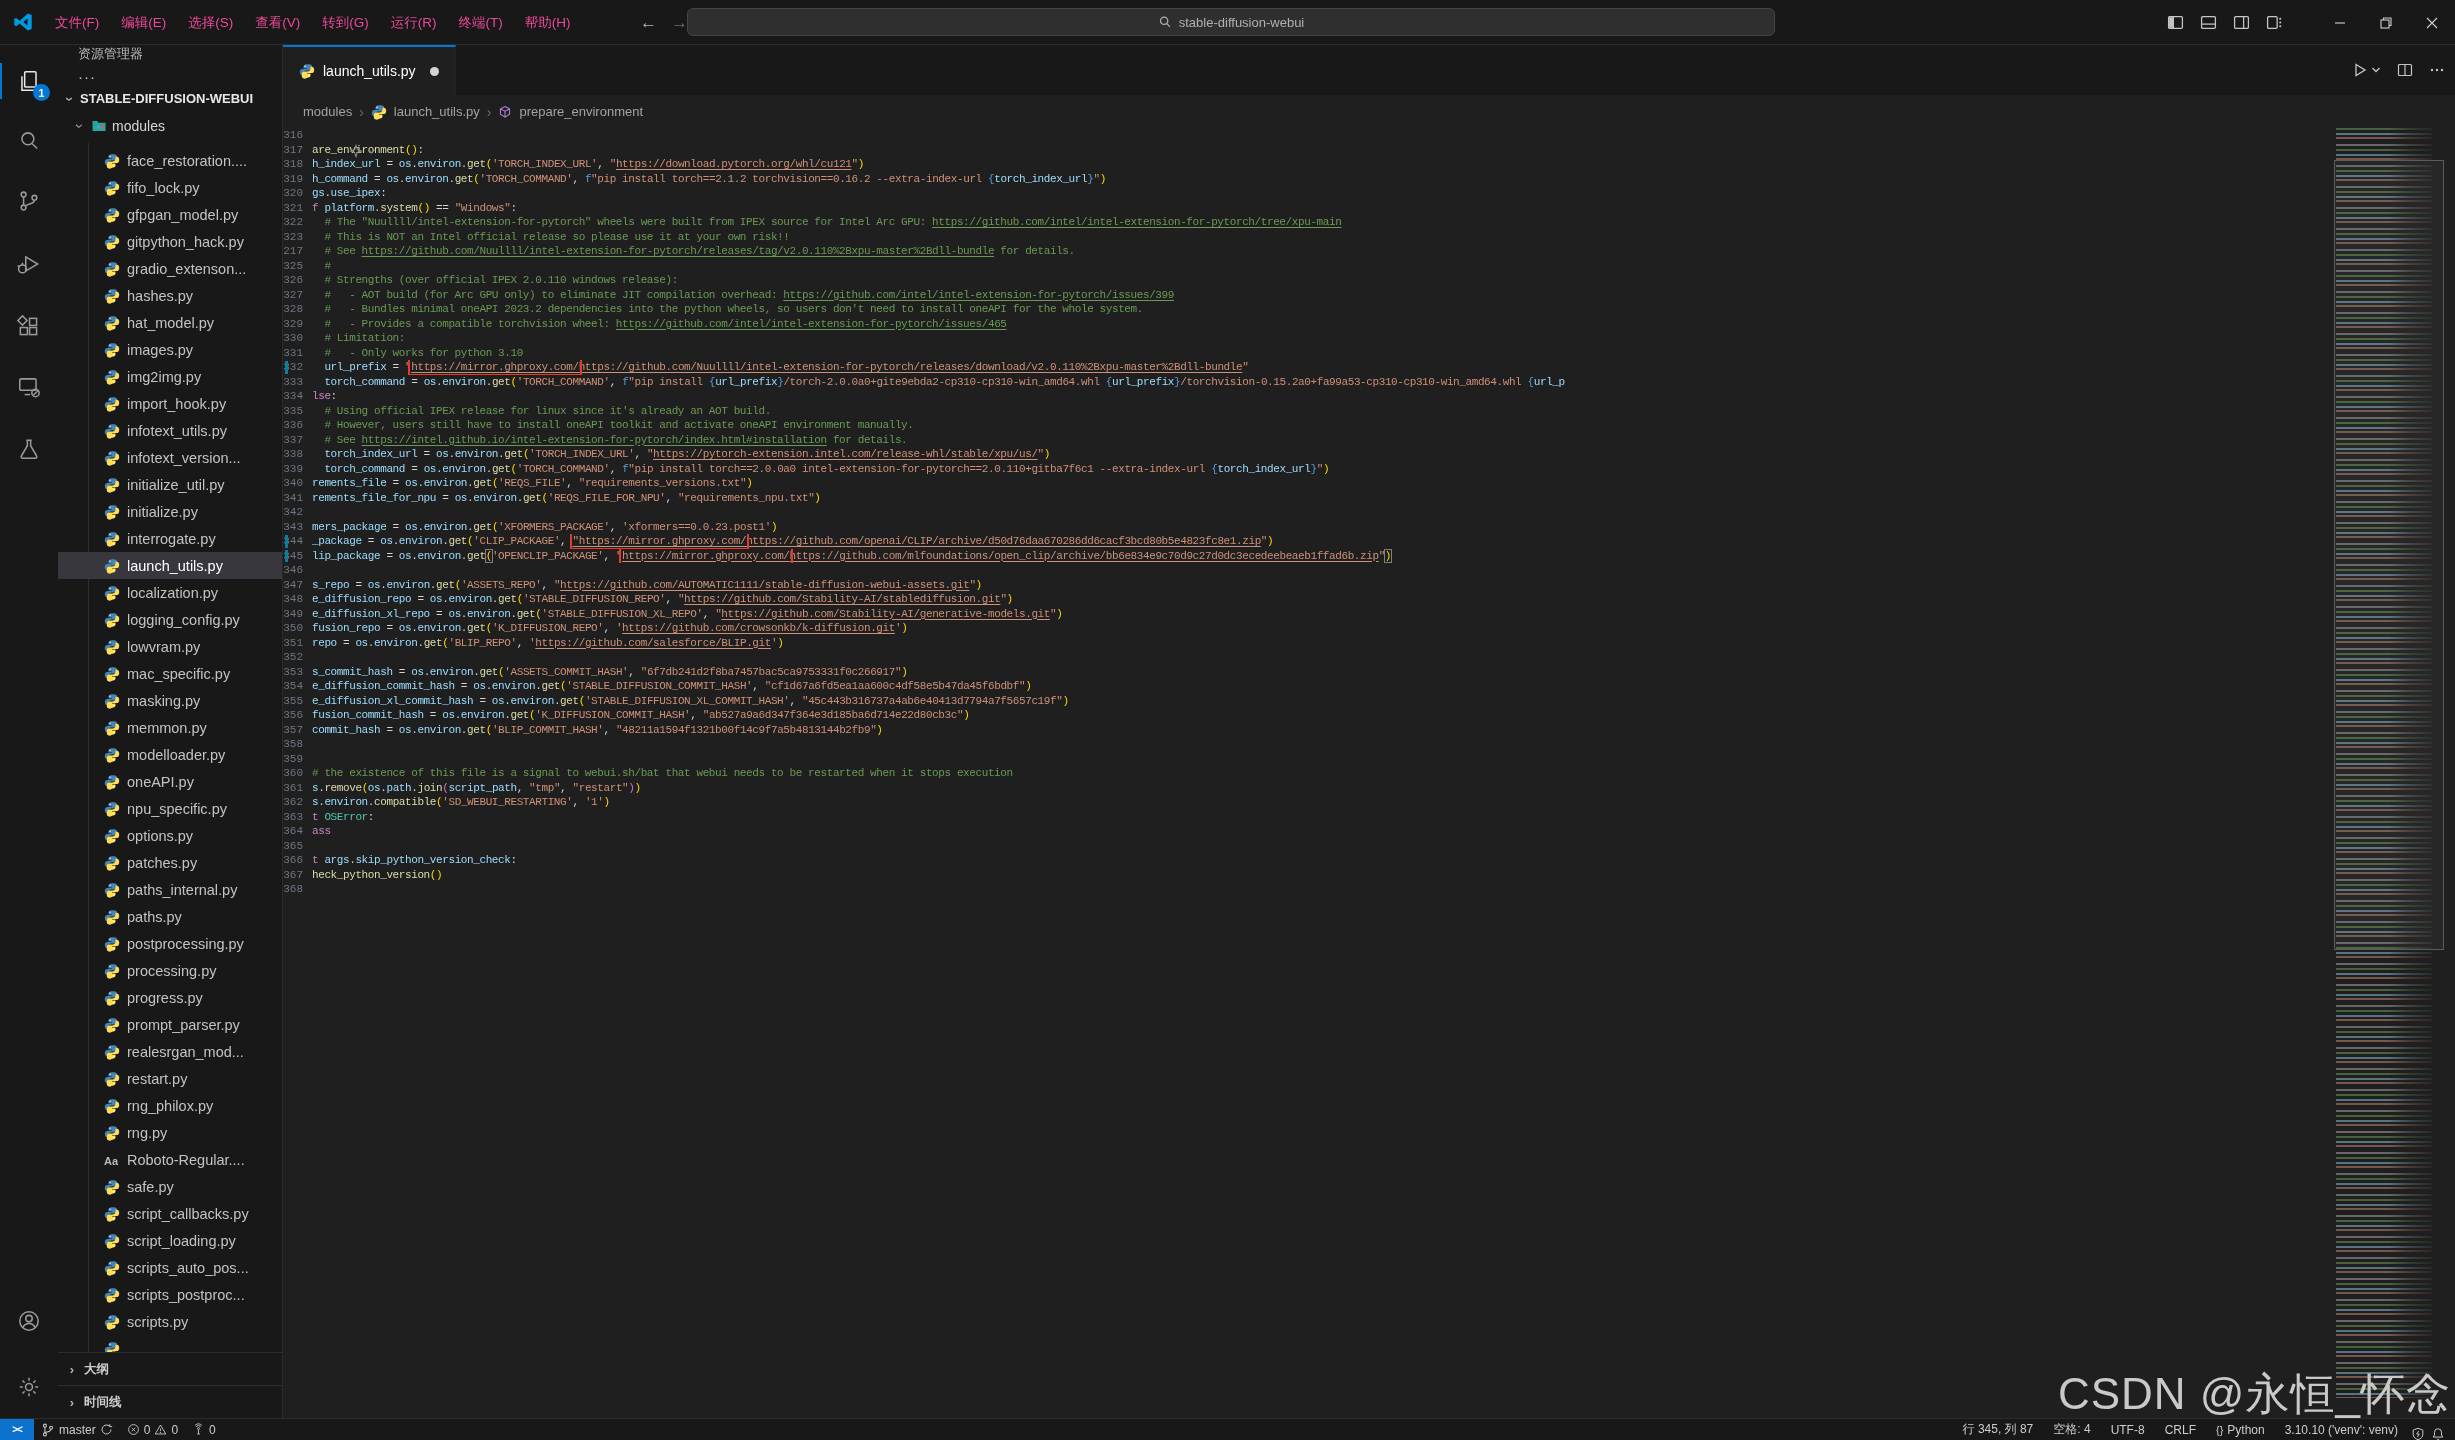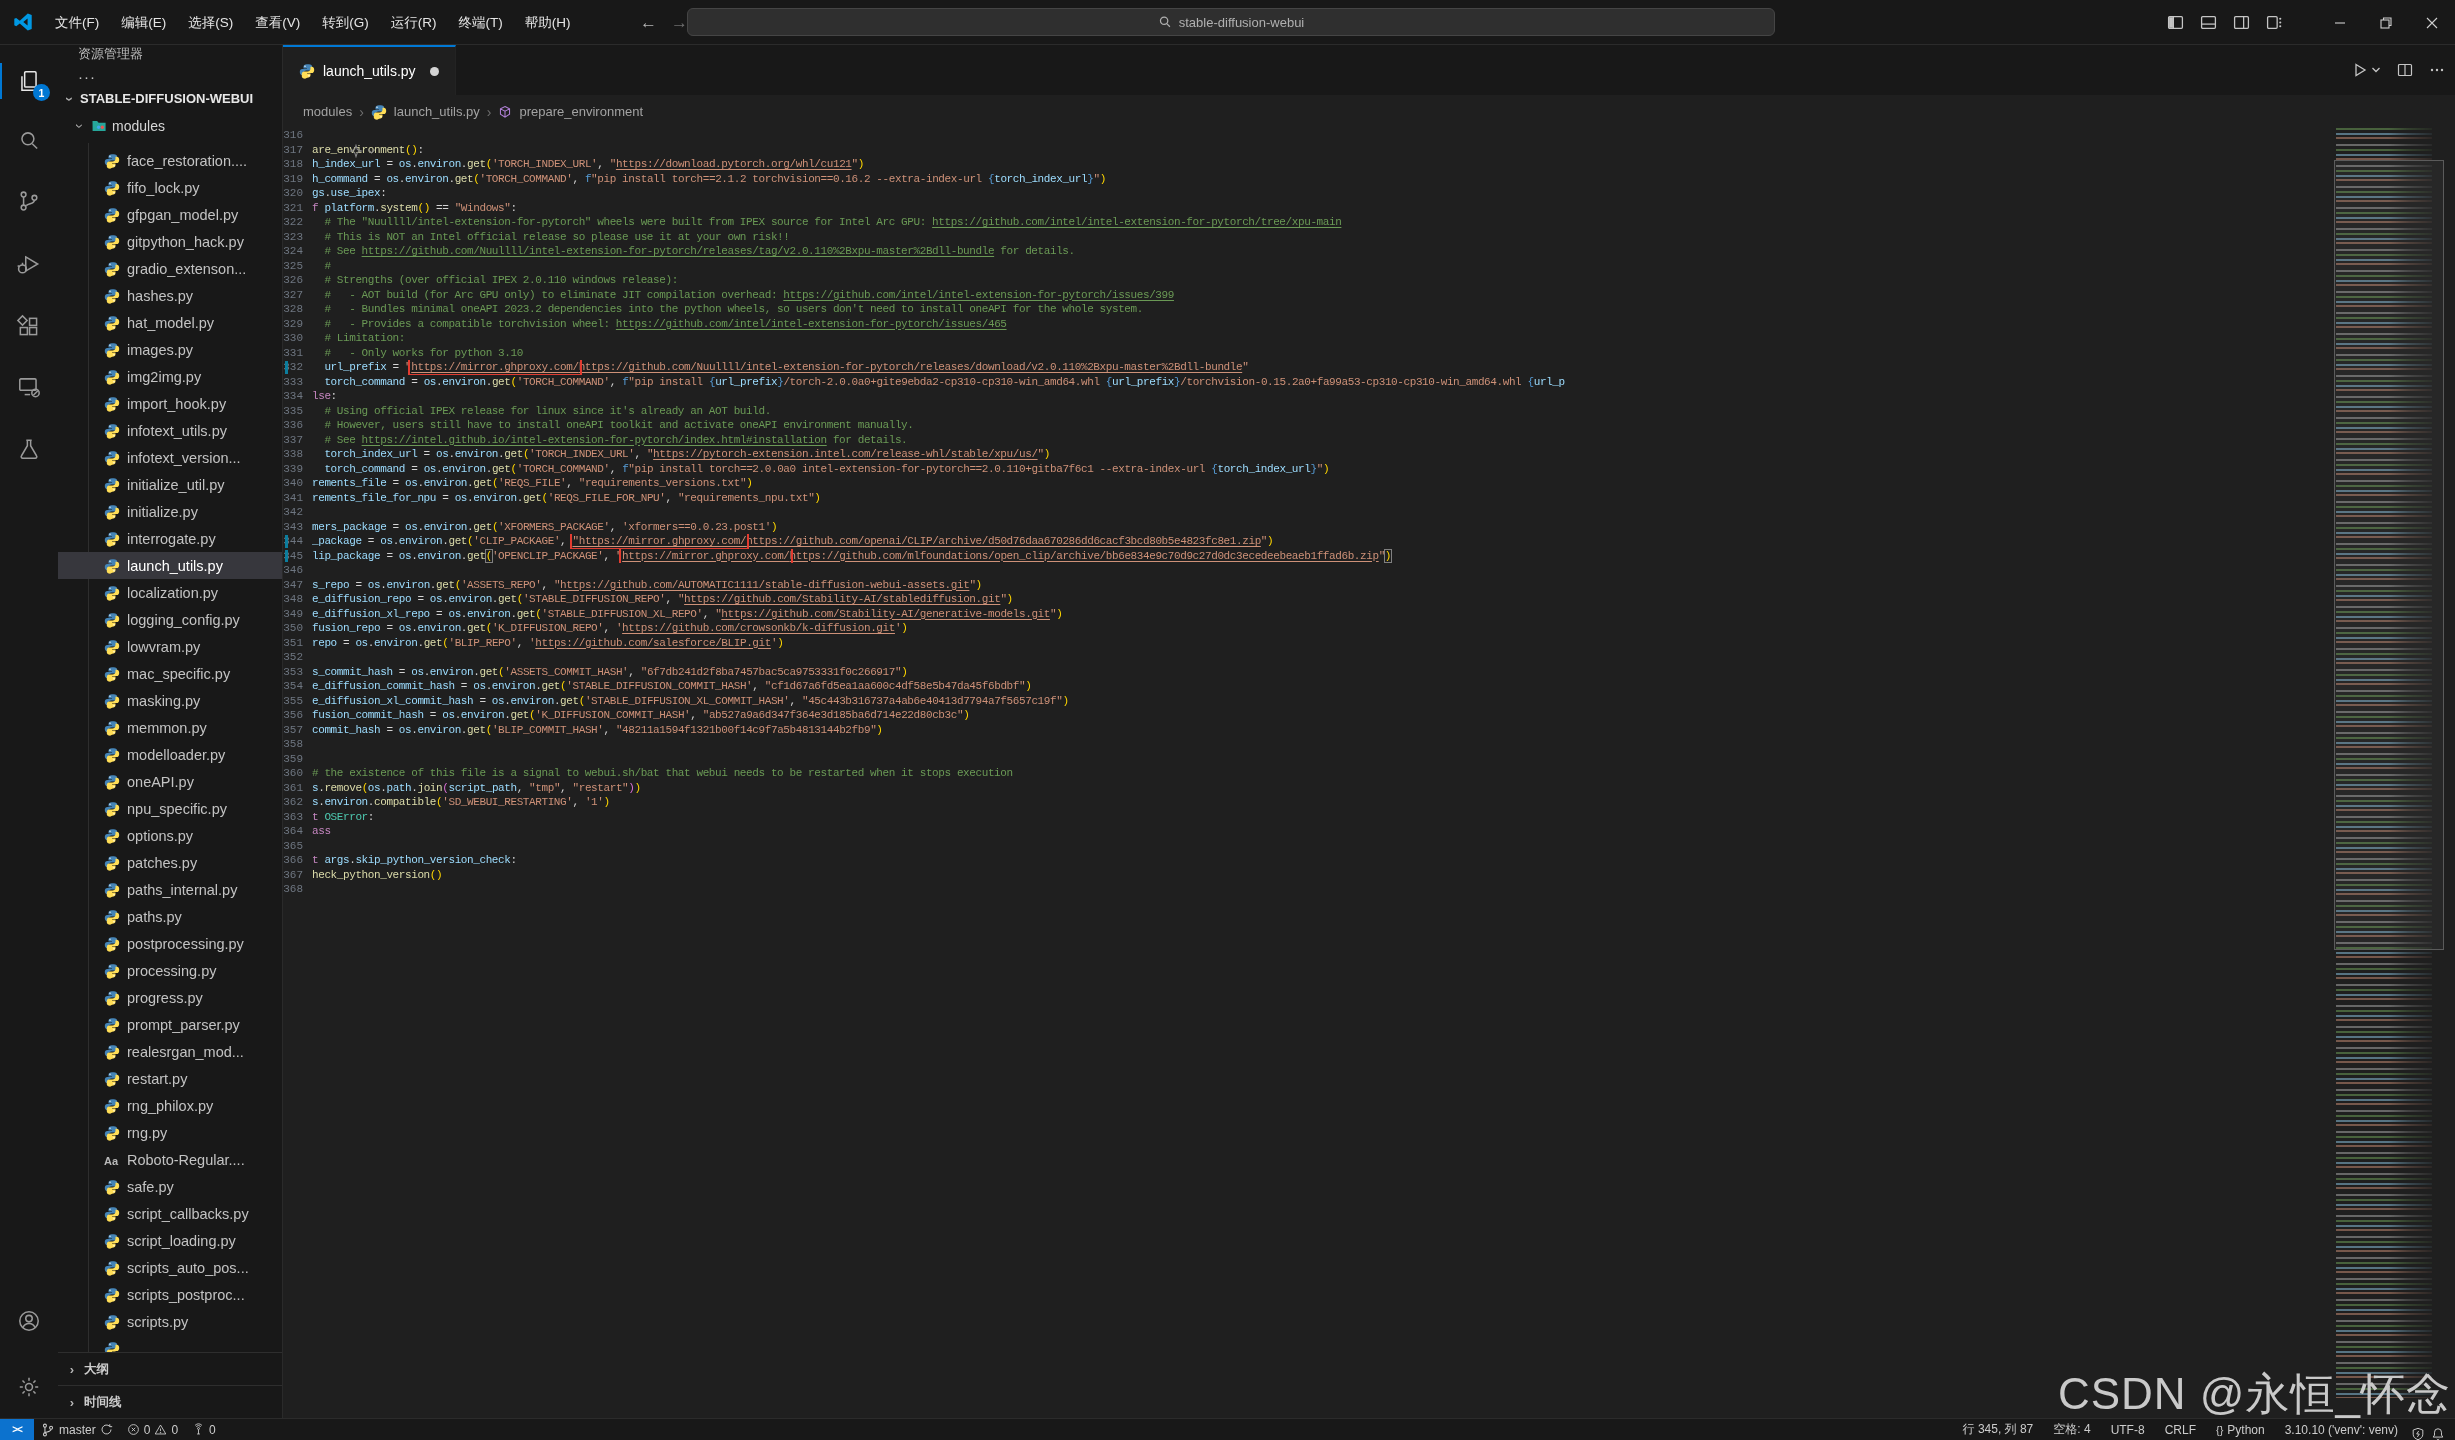--- a/index.html
+++ b/index.html
@@ -4,21 +4,21 @@
 <style>
   * { box-sizing: border-box; margin: 0; padding: 0; }
   html,body { width:2455px; height:1440px; overflow:hidden; }
   body { background:#1f1f1f; color:#ccc; font-family:"Liberation Sans",sans-serif; position:relative; }
   svg { display:block; }
 
   
   .titlebar { position:absolute; top:0; left:0; right:0; height:45px; background:#181818; border-bottom:1px solid #2b2b2b; display:flex; align-items:center; z-index:30; }
   .vslogo { margin-left:12px; }
   .menus { display:flex; margin-left:10px; height:100%; align-items:center; }
-  .menu { padding:0 11px; font-size:13.5px; color:#e5e5e5; line-height:45px; cursor:default; }
+  .menu { padding:0 11px; font-size:13.5px; color:#ec4899; line-height:45px; cursor:default; }
   .navarrows { position:absolute; left:640px; top:0; height:45px; display:flex; align-items:center; gap:14px; color:#b6b6b6; font-size:17px; }
   .navarrows .dim { color:#6e6e6e; }
   .searchbox { position:absolute; left:687px; top:8px; width:1088px; height:28px; background:#2f2f2f; border:1px solid #454545; border-radius:6px; display:flex; align-items:center; justify-content:center; gap:7px; color:#b0b0b0; font-size:13px; }
   .layouticons { position:absolute; right:172px; top:0; height:45px; display:flex; align-items:center; gap:16px; color:#c5c5c5; }
   .winctl { position:absolute; right:0; top:0; height:45px; display:flex; }
   .wbtn { width:46px; height:45px; display:flex; align-items:center; justify-content:center; color:#cfcfcf; }
 
   
   .activitybar { position:absolute; left:0; top:45px; bottom:22px; width:58px; background:#181818; z-index:20; }
   .abicon { position:absolute; left:0; width:58px; height:48px; display:flex; align-items:center; justify-content:center; color:#9a9a9a; }
@@ -806,21 +806,21 @@
     </div>
     <div>
         <div class="cl"><span class="g">316</span><span class="lt"></span></div>
         <div class="cl"><span class="g">317</span><span class="lt"><span class="tk-f">are_environment</span><span class="tk-br1">()</span><span class="tk-p">:</span></span></div>
         <div class="cl"><span class="g">318</span><span class="lt"><span class="tk-v">h_index_url</span><span class="tk-p"> = </span><span class="tk-v">os</span><span class="tk-p">.</span><span class="tk-v">environ</span><span class="tk-p">.</span><span class="tk-f">get</span><span class="tk-br1">(</span><span class="tk-s">'TORCH_INDEX_URL'</span><span class="tk-p">, </span><span class="tk-s">"</span><span class="tk-sl">https://download.pytorch.org/whl/cu121</span><span class="tk-s">"</span><span class="tk-br1">)</span></span></div>
         <div class="cl"><span class="g">319</span><span class="lt"><span class="tk-v">h_command</span><span class="tk-p"> = </span><span class="tk-v">os</span><span class="tk-p">.</span><span class="tk-v">environ</span><span class="tk-p">.</span><span class="tk-f">get</span><span class="tk-br1">(</span><span class="tk-s">'TORCH_COMMAND'</span><span class="tk-p">, </span><span class="tk-b">f</span><span class="tk-s">"pip install torch==2.1.2 torchvision==0.16.2 --extra-index-url </span><span class="tk-b">{</span><span class="tk-v">torch_index_url</span><span class="tk-b">}</span><span class="tk-s">"</span><span class="tk-br1">)</span></span></div>
         <div class="cl"><span class="g">320</span><span class="lt"><span class="tk-v">gs</span><span class="tk-p">.</span><span class="tk-v">use_ipex</span><span class="tk-p">:</span></span></div>
         <div class="cl"><span class="g">321</span><span class="lt"><span class="tk-k">f</span><span class="tk-p"> </span><span class="tk-v">platform</span><span class="tk-p">.</span><span class="tk-f">system</span><span class="tk-br1">()</span><span class="tk-p"> == </span><span class="tk-s">"Windows"</span><span class="tk-p">:</span></span></div>
         <div class="cl"><span class="g">322</span><span class="lt"><span class="tk-c">  # The "Nuullll/intel-extension-for-pytorch" wheels were built from IPEX source for Intel Arc GPU: </span><span class="tk-cl">https://github.com/intel/intel-extension-for-pytorch/tree/xpu-main</span></span></div>
         <div class="cl"><span class="g">323</span><span class="lt"><span class="tk-c">  # This is NOT an Intel official release so please use it at your own risk!!</span></span></div>
-        <div class="cl"><span class="g">324</span><span class="lt"><span class="tk-c">  # See </span><span class="tk-cl">https://github.com/Nuullll/intel-extension-for-pytorch/releases/tag/v2.0.110%2Bxpu-master%2Bdll-bundle</span><span class="tk-c"> for details.</span></span></div>
+        <div class="cl"><span class="g">217</span><span class="lt"><span class="tk-c">  # See </span><span class="tk-cl">https://github.com/Nuullll/intel-extension-for-pytorch/releases/tag/v2.0.110%2Bxpu-master%2Bdll-bundle</span><span class="tk-c"> for details.</span></span></div>
         <div class="cl"><span class="g">325</span><span class="lt"><span class="tk-c">  #</span></span></div>
         <div class="cl"><span class="g">326</span><span class="lt"><span class="tk-c">  # Strengths (over official IPEX 2.0.110 windows release):</span></span></div>
         <div class="cl"><span class="g">327</span><span class="lt"><span class="tk-c">  #   - AOT build (for Arc GPU only) to eliminate JIT compilation overhead: </span><span class="tk-cl">https://github.com/intel/intel-extension-for-pytorch/issues/399</span></span></div>
         <div class="cl"><span class="g">328</span><span class="lt"><span class="tk-c">  #   - Bundles minimal oneAPI 2023.2 dependencies into the python wheels, so users don't need to install oneAPI for the whole system.</span></span></div>
         <div class="cl"><span class="g">329</span><span class="lt"><span class="tk-c">  #   - Provides a compatible torchvision wheel: </span><span class="tk-cl">https://github.com/intel/intel-extension-for-pytorch/issues/465</span></span></div>
         <div class="cl"><span class="g">330</span><span class="lt"><span class="tk-c">  # Limitation:</span></span></div>
         <div class="cl"><span class="g">331</span><span class="lt"><span class="tk-c">  #   - Only works for python 3.10</span></span></div>
         <div class="cl"><span class="g mod">332</span><span class="lt"><span class="tk-v">  url_prefix</span><span class="tk-p"> = </span><span class="tk-s">"</span><span class="tk-sl tk-box">https://mirror.ghproxy.com/</span><span class="tk-sl">https://github.com/Nuullll/intel-extension-for-pytorch/releases/download/v2.0.110%2Bxpu-master%2Bdll-bundle</span><span class="tk-s">"</span></span></div>
         <div class="cl"><span class="g">333</span><span class="lt"><span class="tk-v">  torch_command</span><span class="tk-p"> = </span><span class="tk-v">os</span><span class="tk-p">.</span><span class="tk-v">environ</span><span class="tk-p">.</span><span class="tk-f">get</span><span class="tk-br1">(</span><span class="tk-s">'TORCH_COMMAND'</span><span class="tk-p">, </span><span class="tk-b">f</span><span class="tk-s">"pip install </span><span class="tk-b">{</span><span class="tk-v">url_prefix</span><span class="tk-b">}</span><span class="tk-s">/torch-2.0.0a0+gite9ebda2-cp310-cp310-win_amd64.whl </span><span class="tk-b">{</span><span class="tk-v">url_prefix</span><span class="tk-b">}</span><span class="tk-s">/torchvision-0.15.2a0+fa99a53-cp310-cp310-win_amd64.whl </span><span class="tk-b">{</span><span class="tk-v">url_p</span></span></div>
         <div class="cl"><span class="g">334</span><span class="lt"><span class="tk-k">lse</span><span class="tk-p">:</span></span></div>

